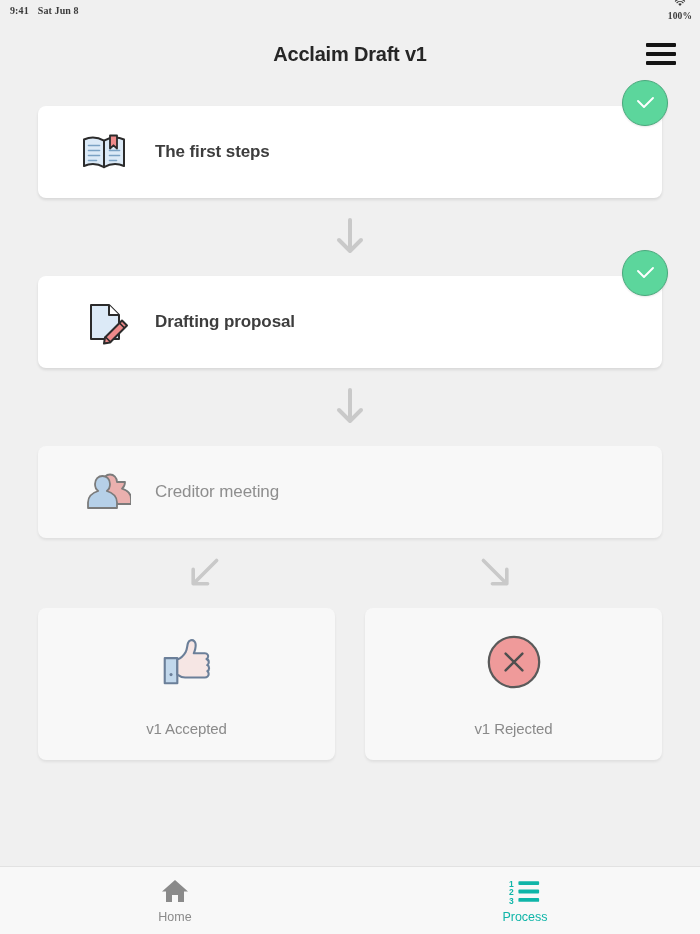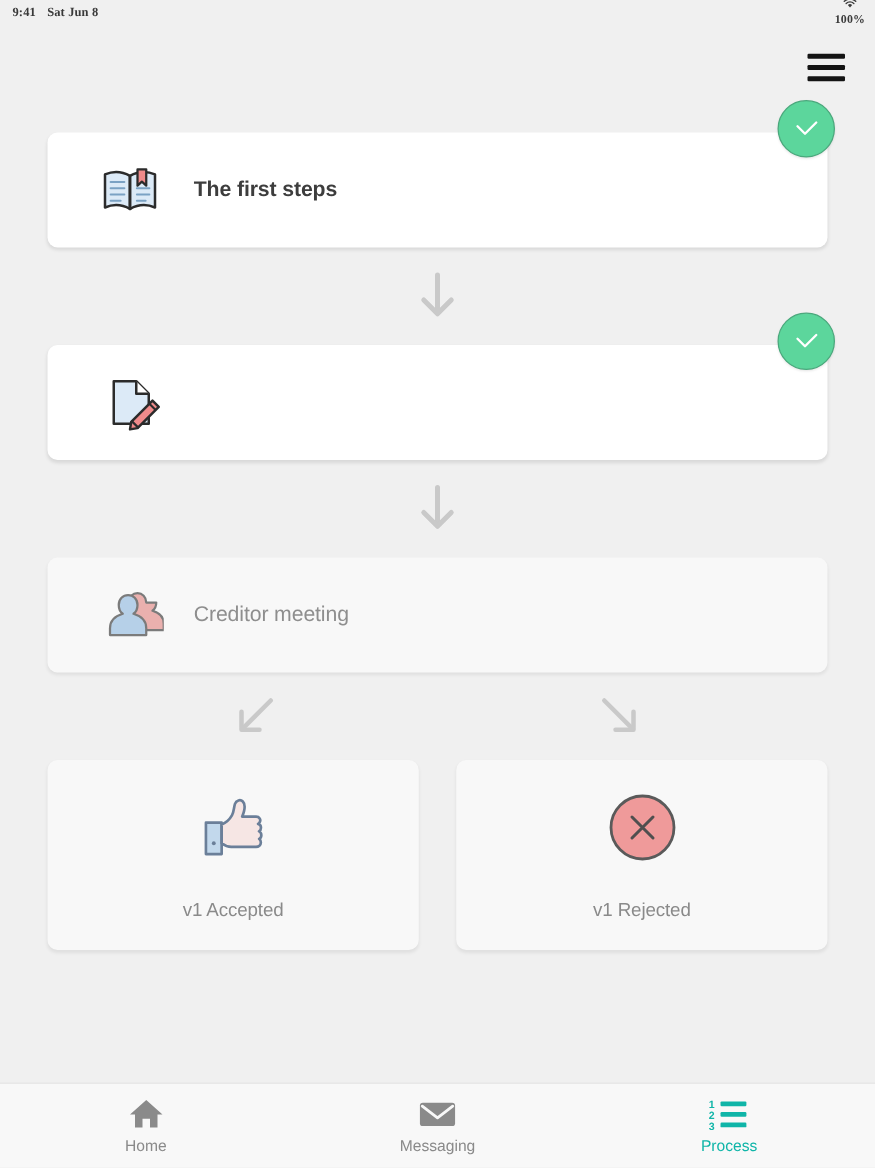--- a/index.html
+++ b/index.html
@@ -222,20 +222,21 @@
       </svg>
     </span>
     <span class="sb-pct">100%</span>
     <span class="batt">
         <i></i>
       </span>
   </div>
 </div>
 
 <div class="header">
+  <h1>Acclaim Draft v1</h1>
   <div class="hamburger">
     <span></span>
     <span></span>
     <span></span>
   </div>
 </div>
 
 <div class="flow">
 
   <div class="step-wrap">
@@ -277,20 +278,21 @@
     <div class="step active">
       <div class="step-icon">
         <svg viewBox="0 0 52 52" width="52" height="52">
           <path d="M12 9h18l10 10v24H12V9z" fill="#dceaf7" stroke="#2b2b2b" stroke-width="2" stroke-linejoin="round"></path>
           <path d="M30 9v10h10" fill="#ffffff" stroke="#2b2b2b" stroke-width="2" stroke-linejoin="round"></path>
           <path d="M43 24.5l5 5-17 17-6 1 1-6 17-17z" fill="#ef8a8a" stroke="#2b2b2b" stroke-width="2" stroke-linejoin="round"></path>
           <path d="M26 40.5l6 6" stroke="#2b2b2b" stroke-width="1.7"></path>
           <path d="M40.5 27l5 5" stroke="#2b2b2b" stroke-width="1.7"></path>
         </svg>
       </div>
+      <div class="step-label">Drafting proposal</div>
     </div>
     <div class="badge-check">
       <svg viewBox="0 0 24 24" width="24" height="24">
         <path d="M5 10l6 6 9-9" stroke="#ffffff" stroke-width="1.9" fill="none" stroke-linecap="round" stroke-linejoin="round"></path>
       </svg>
     </div>
   </div>
 
   <div class="arrow-row">
     <svg viewBox="0 0 34 40" width="34" height="40">
@@ -349,29 +351,20 @@
 <div class="tabbar">
   <div class="tab">
     <div class="tab-icon">
       <svg viewBox="0 0 30 28" width="30" height="28">
         <path d="M15 3L2 14.5h4V25h6v-7h6v7h6V14.5h4L15 3z" fill="#8a8a8a"></path>
       </svg>
     </div>
     <div class="tab-label">Home</div>
   </div>
 
-  <div class="tab">
-    <div class="tab-icon">
-      <svg viewBox="0 0 32 24" width="30" height="23">
-        <rect x="1" y="2" width="30" height="20" rx="2.5" fill="#8a8a8a"></rect>
-        <path d="M3 5l13 10L29 5" stroke="#f8f8f8" stroke-width="2.4" fill="none" stroke-linecap="round" stroke-linejoin="round"></path>
-      </svg>
-    </div>
-    <div class="tab-label">Messaging</div>
-  </div>
 
   <div class="tab active">
     <div class="tab-icon">
       <svg viewBox="0 0 34 26" width="32" height="25">
         <text x="0" y="8" font-family="Liberation Sans, sans-serif" font-size="9" font-weight="bold" fill="#0fb5a8">1</text>
         <text x="0" y="17" font-family="Liberation Sans, sans-serif" font-size="9" font-weight="bold" fill="#0fb5a8">2</text>
         <text x="0" y="26" font-family="Liberation Sans, sans-serif" font-size="9" font-weight="bold" fill="#0fb5a8">3</text>
         <rect x="10" y="2" width="22" height="4" rx="1" fill="#0fb5a8"></rect>
         <rect x="10" y="11" width="22" height="4" rx="1" fill="#0fb5a8"></rect>
         <rect x="10" y="20" width="22" height="4" rx="1" fill="#0fb5a8"></rect>

